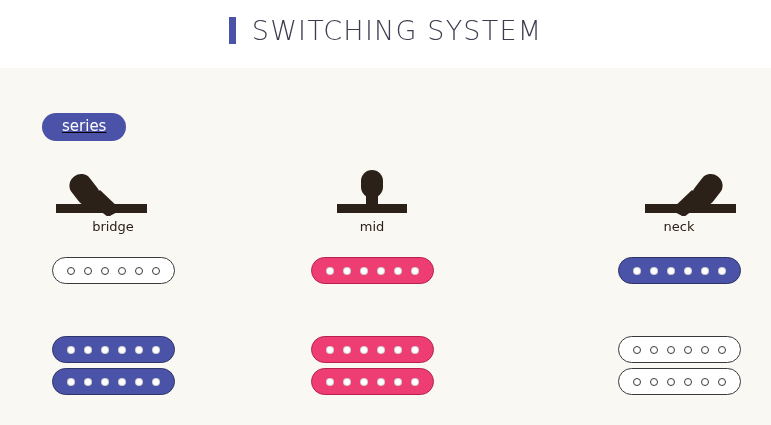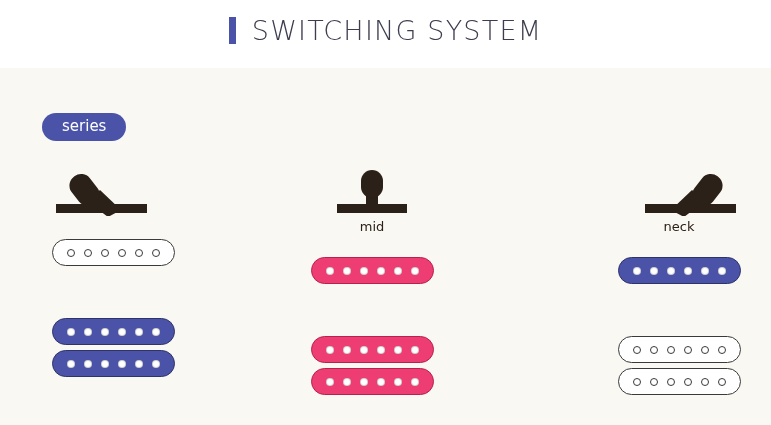--- a/index.html
+++ b/index.html
@@ -65,20 +65,21 @@
   }
 
   
   .legend {
     position: absolute;
     left: 42px;
     top: 45px;
     display: flex;
     gap: 18px;
     align-items: flex-end;
+    text-decoration: underline;
   }
   .badge {
     border-radius: 999px;
     color: #ffffff;
     font-size: 15px;
     font-family: "DejaVu Sans", sans-serif;
     padding: 6px 20px 7px 20px;
     line-height: 1;
     white-space: nowrap;
   }
@@ -170,20 +171,21 @@
     </div>
 
     <div class="column col-bridge">
       <div class="switch">
         <svg width="220" height="48" viewBox="0 0 220 48" xmlns="http://www.w3.org/2000/svg">
           <rect x="53" y="36" width="91" height="9" fill="#2b2118"></rect>
           <path d="M 118 42 L 97 22 L 84 33 L 105 49 Z" fill="#2b2118"></path>
           <rect x="70" y="5" width="23" height="34" rx="11" fill="#2b2118" transform="rotate(-38 81.5 22)"></rect>
         </svg>
       </div>
+      <div class="switch-label">bridge</div>
 
       <div class="single-wrap">
         <div class="coil fill-white">
           <span class="pole"></span>
           <span class="pole"></span>
           <span class="pole"></span>
           <span class="pole"></span>
           <span class="pole"></span>
           <span class="pole"></span>
         </div>

